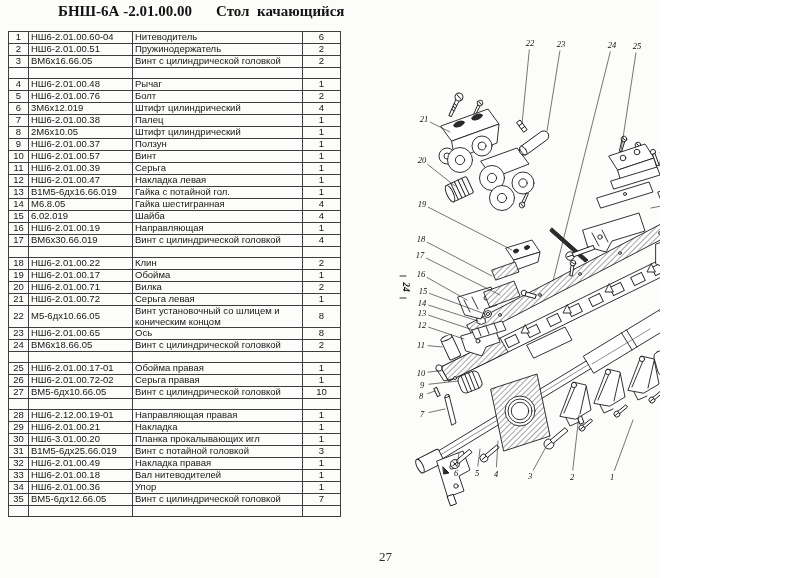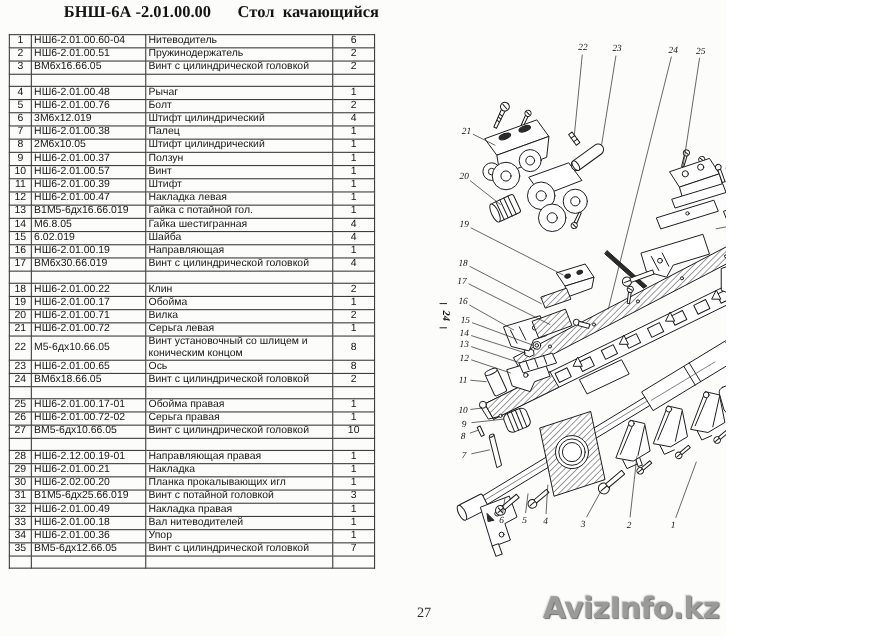--- a/index.html
+++ b/index.html
@@ -129,21 +129,21 @@
     </tr>
         <tr>
       <td class="c-num">10</td>
       <td class="c-code">НШ6-2.01.00.57</td>
       <td class="c-name">Винт</td>
       <td class="c-qty">1</td>
     </tr>
         <tr>
       <td class="c-num">11</td>
       <td class="c-code">НШ6-2.01.00.39</td>
-      <td class="c-name">Штифт</td>
+      <td class="c-name">Серьга</td>
       <td class="c-qty">1</td>
     </tr>
         <tr>
       <td class="c-num">12</td>
       <td class="c-code">НШ6-2.01.00.47</td>
       <td class="c-name">Накладка левая</td>
       <td class="c-qty">1</td>
     </tr>
         <tr>
       <td class="c-num">13</td>
@@ -260,21 +260,21 @@
       <td class="c-qty">1</td>
     </tr>
         <tr>
       <td class="c-num">29</td>
       <td class="c-code">НШ6-2.01.00.21</td>
       <td class="c-name">Накладка</td>
       <td class="c-qty">1</td>
     </tr>
         <tr>
       <td class="c-num">30</td>
-      <td class="c-code">НШ6-2.02.00.20</td>
+      <td class="c-code">НШ6-3.01.00.20</td>
       <td class="c-name">Планка прокалывающих игл</td>
       <td class="c-qty">1</td>
     </tr>
         <tr>
       <td class="c-num">31</td>
       <td class="c-code">В1М5-6дх25.66.019</td>
       <td class="c-name">Винт с потайной головкой</td>
       <td class="c-qty">3</td>
     </tr>
         <tr>
@@ -722,14 +722,13 @@
           <text x="750" y="252.8" text-anchor="middle" class="co">31</text>
           <text x="748" y="275.8" text-anchor="middle" class="co">32</text>
           <text x="748" y="379.8" text-anchor="middle" class="co">33</text>
           <text x="749" y="424.8" text-anchor="middle" class="co">34</text>
           <text x="749" y="455.8" text-anchor="middle" class="co">35</text>
         </g>
     </g>
   </svg>
 
   <div class="page-num">27</div>
-  <div class="watermark">AvizInfo.kz</div>
 </div>
 
 </body></html>

